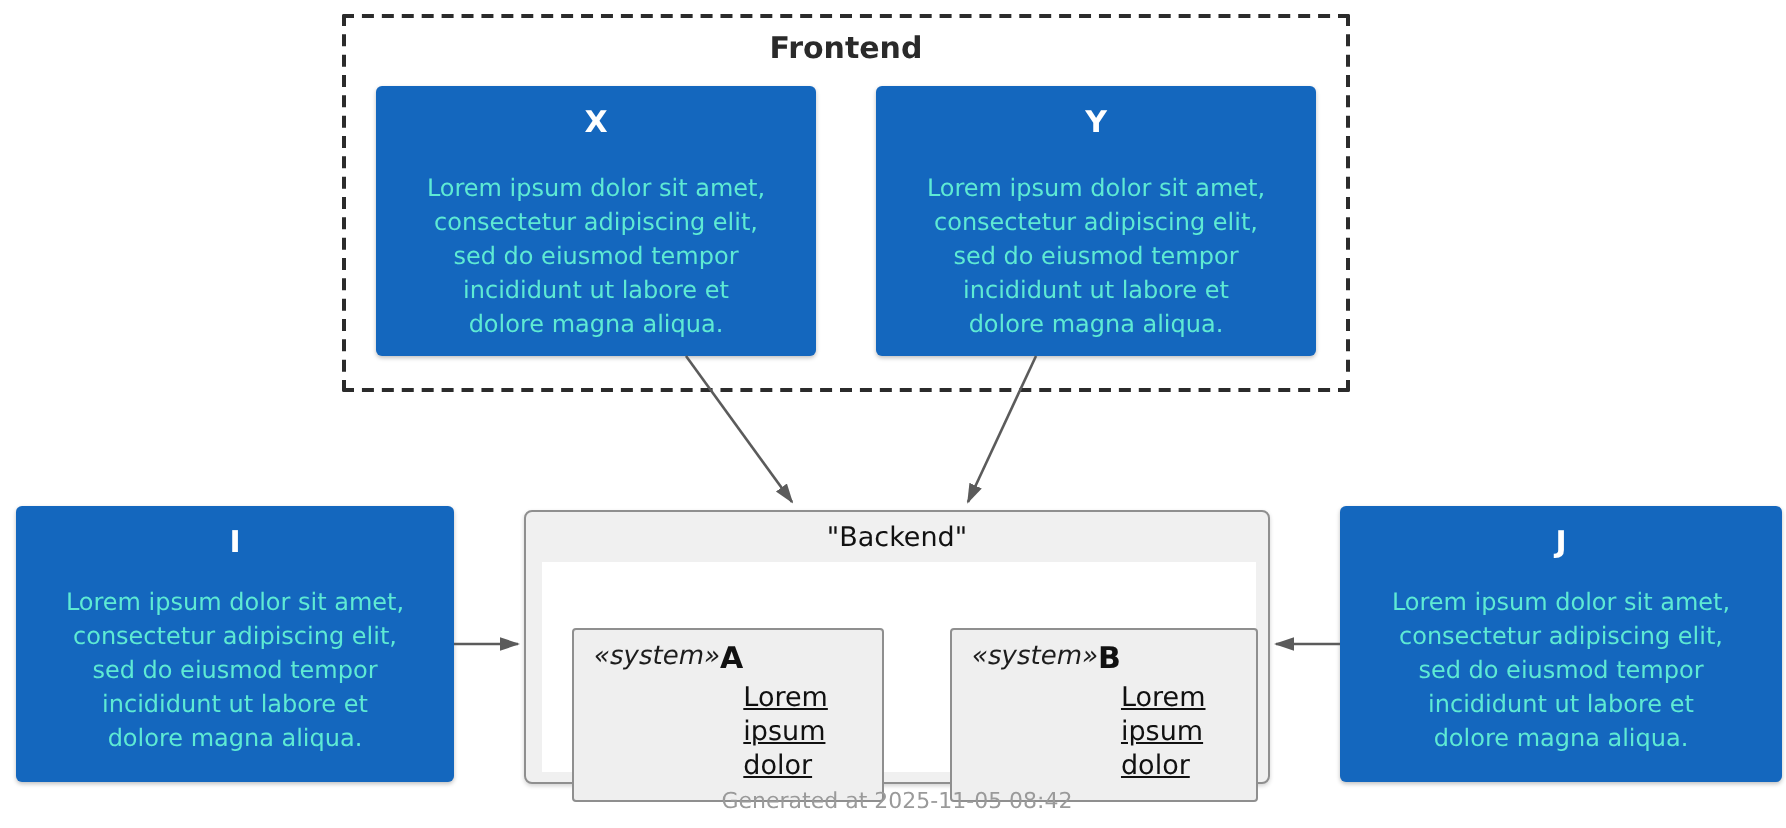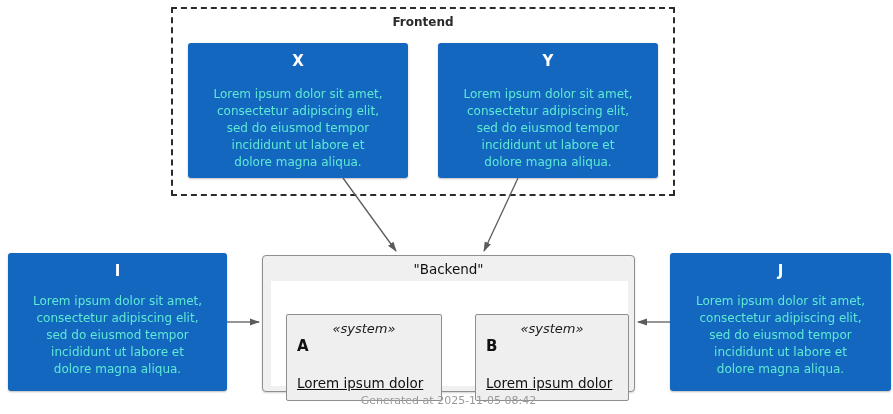--- a/index.html
+++ b/index.html
@@ -17,21 +17,21 @@
     left: 171px; top: 7px; width: 504px; height: 189px;
     border: 2px dashed #2b2b2b;
     border-radius: 1px;
     background: transparent;
   }
   .group-label {
     position: absolute;
     top: 6px; left: 0; right: 0;
     text-align: center;
     font-weight: bold;
-    font-size: 12px;
+    font-size: 15px;
     color: #2a2a2a;
   }
   .node {
     position: absolute;
     background: #1467be;
     border-radius: 3px;
     box-shadow: 0 1px 2px rgba(0,0,0,0.25);
     color: #ffffff;
   }
   .node-title {
@@ -69,21 +69,20 @@
     left: 8px; top: 25px; width: 357px; height: 105px;
     background: #ffffff;
   }
   .system-box {
     position: absolute;
     background: #efefef;
     border: 1px solid #8f8f8f;
     border-radius: 2px;
     padding: 5px 10px 8px 10px;
     display: flex;
-    flex-direction: column;
   }
   .system-box-a { left: 15px; top: 33px; width: 156px; height: 87px; }
   .system-box-b { left: 204px; top: 33px; width: 154px; height: 87px; }
   .stereotype {
     text-align: center;
     font-style: italic;
     font-size: 13px;
     color: #1d1d1d;
     line-height: 17px;
   }

